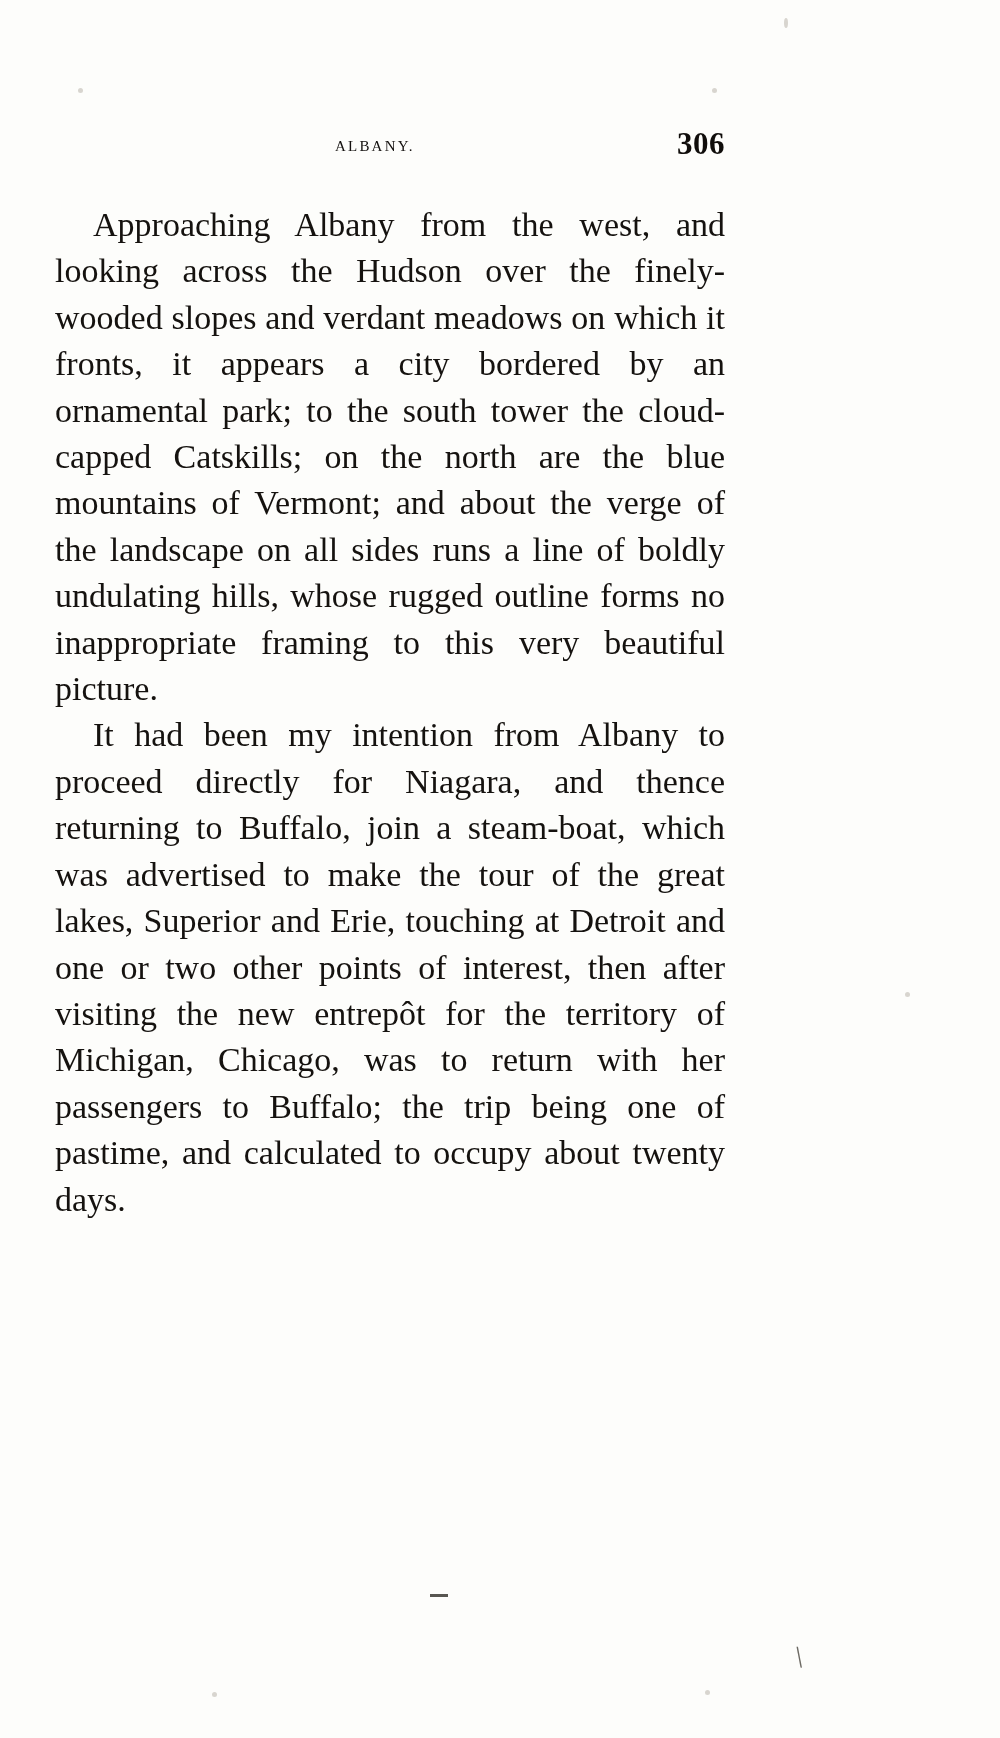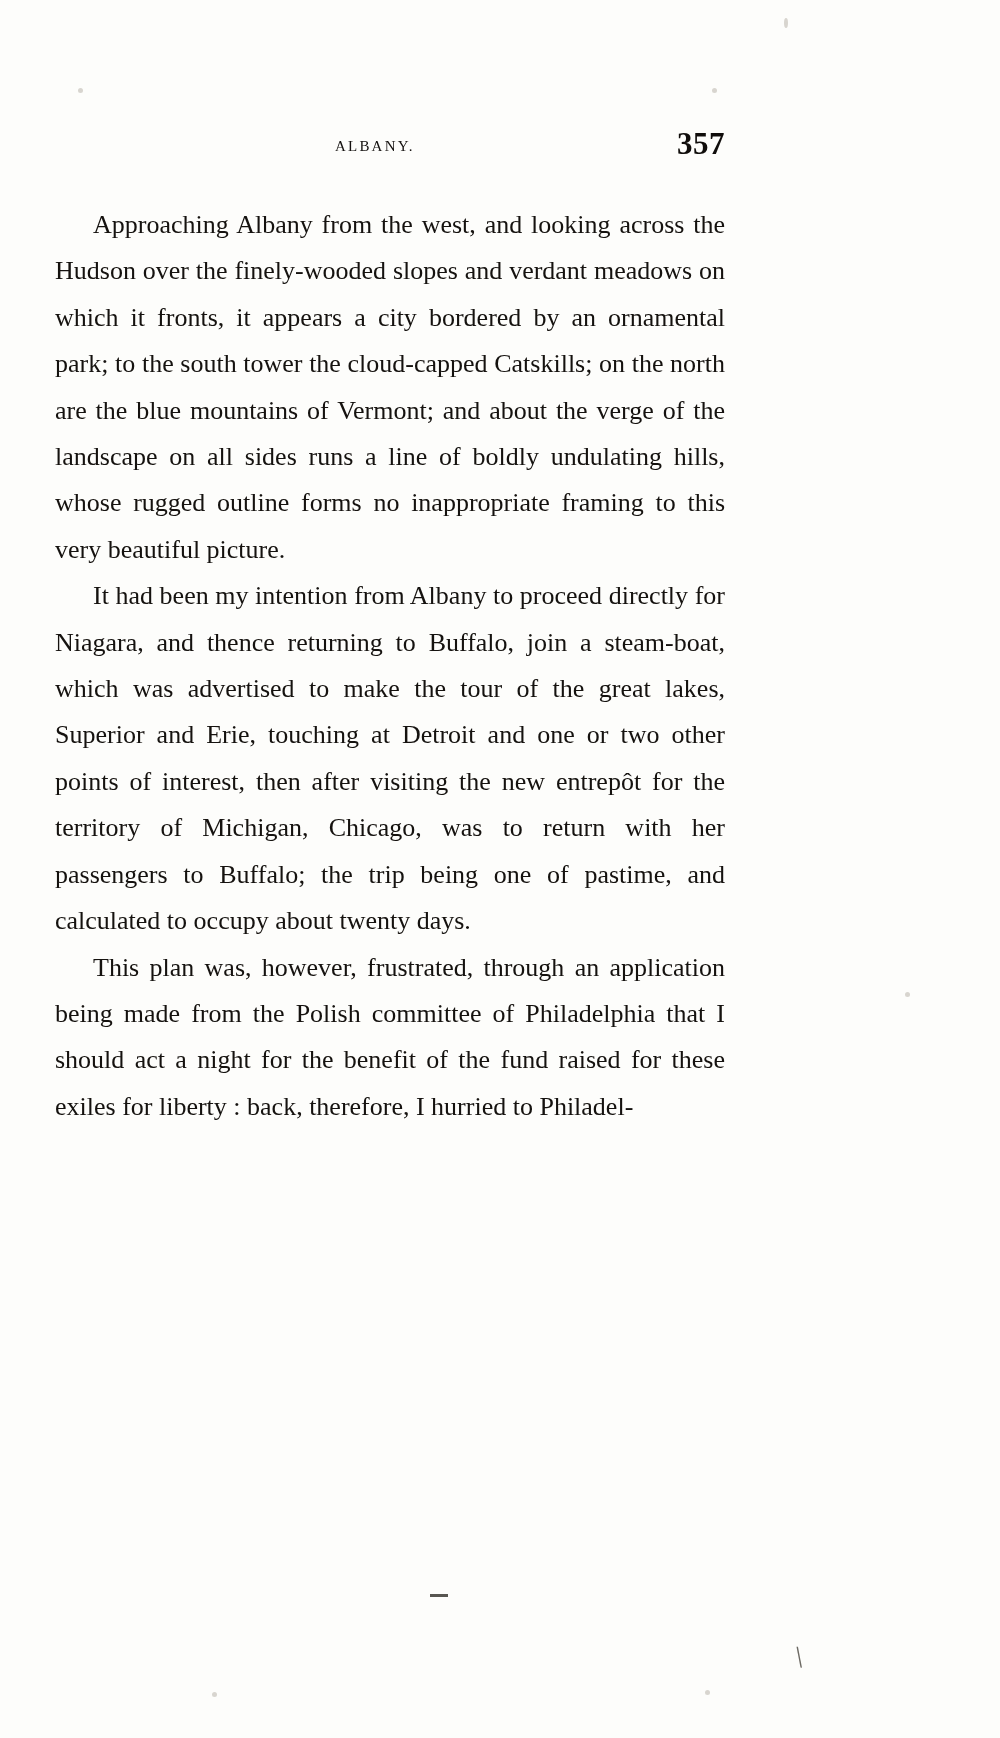--- a/index.html
+++ b/index.html
@@ -55,21 +55,21 @@
     color: #100d0b;
     font-family: "Liberation Serif", serif;
   }
   .body-text {
     margin-top: 22px;
   }
   p.para {
     margin: 0 0 0 0;
     text-align: justify;
     text-justify: inter-word;
-    font-size: 26px;
+    font-size: 34px;
     line-height: 46.4px;
     color: #15120f;
     text-indent: 38px;
     hyphens: manual;
   }
   p.para + p.para {
     margin-top: 0px;
   }
   
   .speck {
@@ -106,27 +106,26 @@
   <div class="speck" style="left:712px; top:88px; width:5px; height:5px;"></div>
   <div class="speck" style="left:784px; top:18px; width:4px; height:10px;"></div>
   <div class="speck" style="left:905px; top:992px; width:5px; height:5px;"></div>
   <div class="speck" style="left:212px; top:1692px; width:5px; height:5px;"></div>
   <div class="speck" style="left:705px; top:1690px; width:5px; height:5px;"></div>
 
   <div class="page-inner">
 
     <div class="header">
       <div class="running-head">ALBANY.</div>
-      <div class="folio">357</div>
+      <div class="folio">306</div>
     </div>
 
     <div class="body-text">
       <p class="para">Approaching Albany from the west, and looking across the Hudson over the finely-wooded slopes and verdant meadows on which it fronts, it appears a city bordered by an ornamental park; to the south tower the cloud-capped Catskills; on the north are the blue mountains of Vermont; and about the verge of the landscape on all sides runs a line of boldly undulating hills, whose rugged outline forms no inappropriate framing to this very beautiful picture.</p>
       <p class="para">It had been my intention from Albany to proceed directly for Niagara, and thence returning to Buffalo, join a steam-boat, which was advertised to make the tour of the great lakes, Superior and Erie, touching at Detroit and one or two other points of interest, then after visiting the new entrepôt for the territory of Michigan, Chicago, was to return with her passengers to Buffalo; the trip being one of pastime, and calculated to occupy about twenty days.</p>
-      <p class="para">This plan was, however, frustrated, through an application being made from the Polish committee of Philadelphia that I should act a night for the benefit of the fund raised for these exiles for liberty : back, therefore, I hurried to Philadel-</p>
     </div>
 
   </div>
 
   <div class="bottom-dash"></div>
   <div class="bottom-slash">\</div>
 
 </div>
 
 </body></html>

